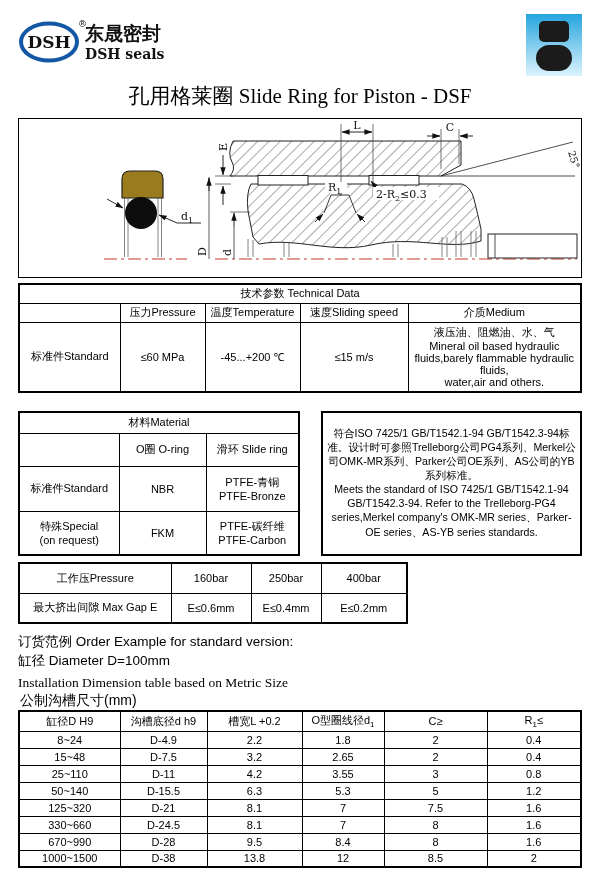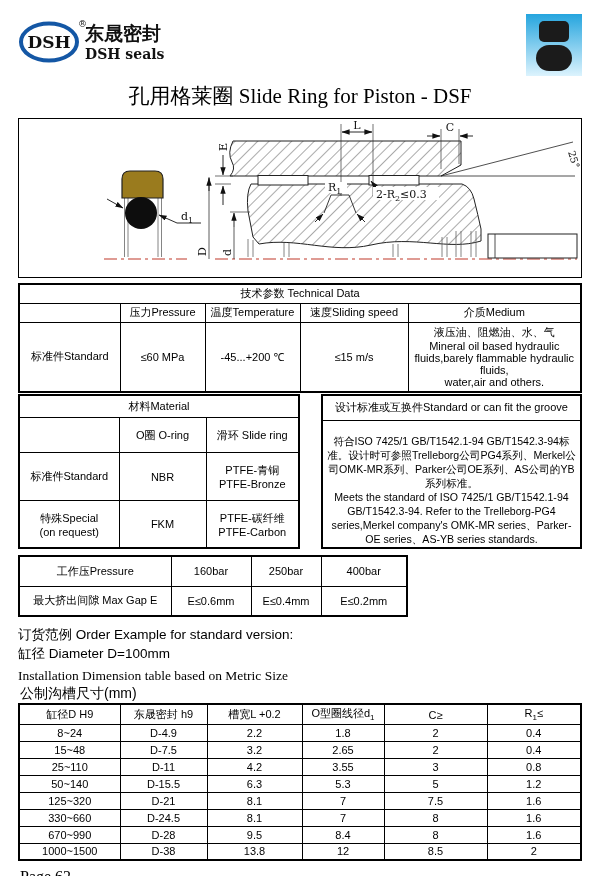--- a/index.html
+++ b/index.html
@@ -11,21 +11,21 @@
   
   .draw-box{border:1.6px solid #000;height:158px;margin-bottom:5px;}
   .draw-box svg{display:block;}
   
   table{border-collapse:collapse;table-layout:fixed;}
   td,th{border:1px solid #000;font:11px "Liberation Sans",sans-serif;font-weight:normal;
         text-align:center;vertical-align:middle;padding:1px 2px;box-sizing:border-box;}
   table.bx{border:2px solid #000;}
   .ml{white-space:pre-line;}
   
-  .tech{width:564px;margin-bottom:1px;}
+  .tech{width:564px;margin-bottom:18px;}
   .tech .cap{height:19px;}
   .tech .hd{height:19px;}
   .tech .bd{height:70px;}
   
   .midrow{display:flex;justify-content:space-between;margin-bottom:6px;}
   .mat{width:282px;}
   .mat .cap{height:21px;}
   .mat .hd{height:33px;}
   .mat .r1{height:45px;}
   .mat .r2{height:44px;}
@@ -244,23 +244,20 @@
 (on request)</td>
         <td>FKM</td>
         <td class="ml">PTFE-碳纤维
 PTFE-Carbon</td>
       </tr>
     </tbody>
       </table>
 
     <table class="bx fit">
       <tbody>
-          <tr class="cap">
-            <th>设计标准或互换件Standard or can fit the groove</th>
-          </tr>
       <tr>
             <td class="bd">
         <div>符合ISO 7425/1  GB/T1542.1-94  GB/T1542.3-94标准。设计时可参照Trelleborg公司PG4系列、Merkel公司OMK-MR系列、Parker公司OE系列、AS公司的YB系列标准。</div>
         <div>Meets the standard of  ISO 7425/1 GB/T1542.1-94 GB/T1542.3-94. Refer to the Trelleborg-PG4 series,Merkel company's OMK-MR series、Parker-OE series、AS-YB series standards.</div>
       </td>
           </tr>
     </tbody>
       </table>
   </div>
 
@@ -299,21 +296,21 @@
         <col style="width:101px">
         <col style="width:87px">
         <col style="width:95px">
         <col style="width:82px">
         <col style="width:103px">
         <col style="width:94px">
       </colgroup>
     <tbody>
         <tr>
       <th><span>缸径D  H9</span></th>
-      <th><span>东晟密封  h9</span></th>
+      <th><span>沟槽底径d  h9</span></th>
       <th><span>槽宽L  +0.2</span></th>
       <th><span>O型圈线径d</span><sub>1</sub></th>
       <th><span>C≥</span></th>
       <th><span>R</span><sub>1</sub><span>≤</span></th>
     </tr>
     <tr>
       <td>8~24</td>
           <td>D-4.9</td>
           <td>2.2</td>
           <td>1.8</td>

